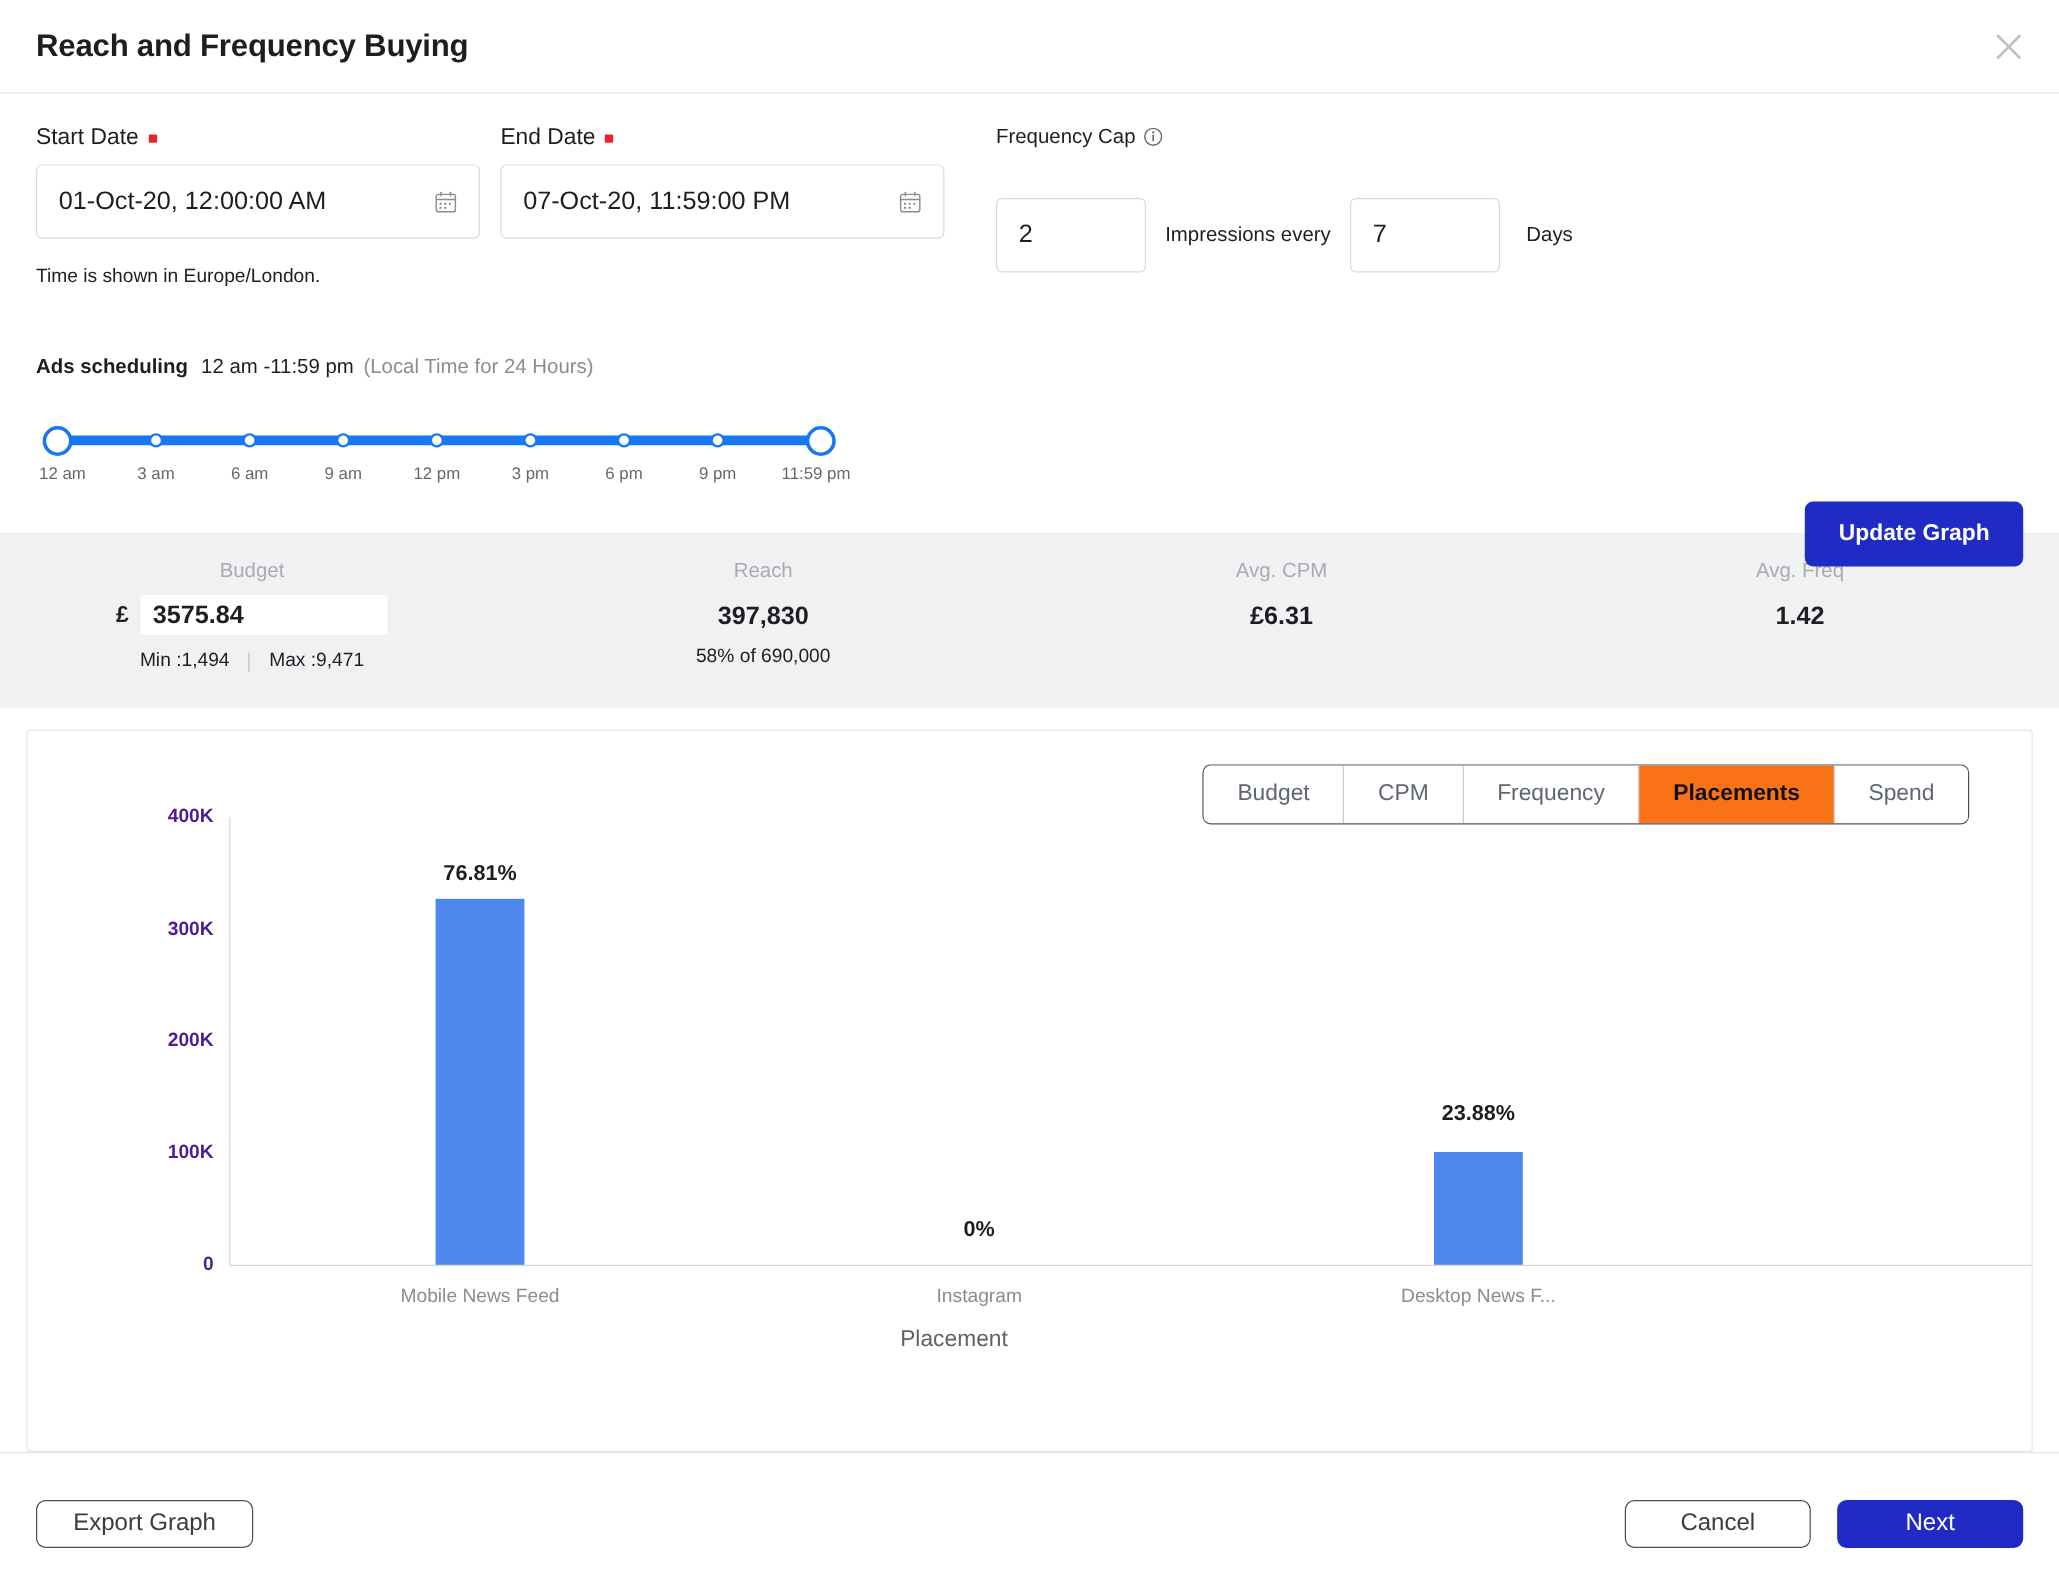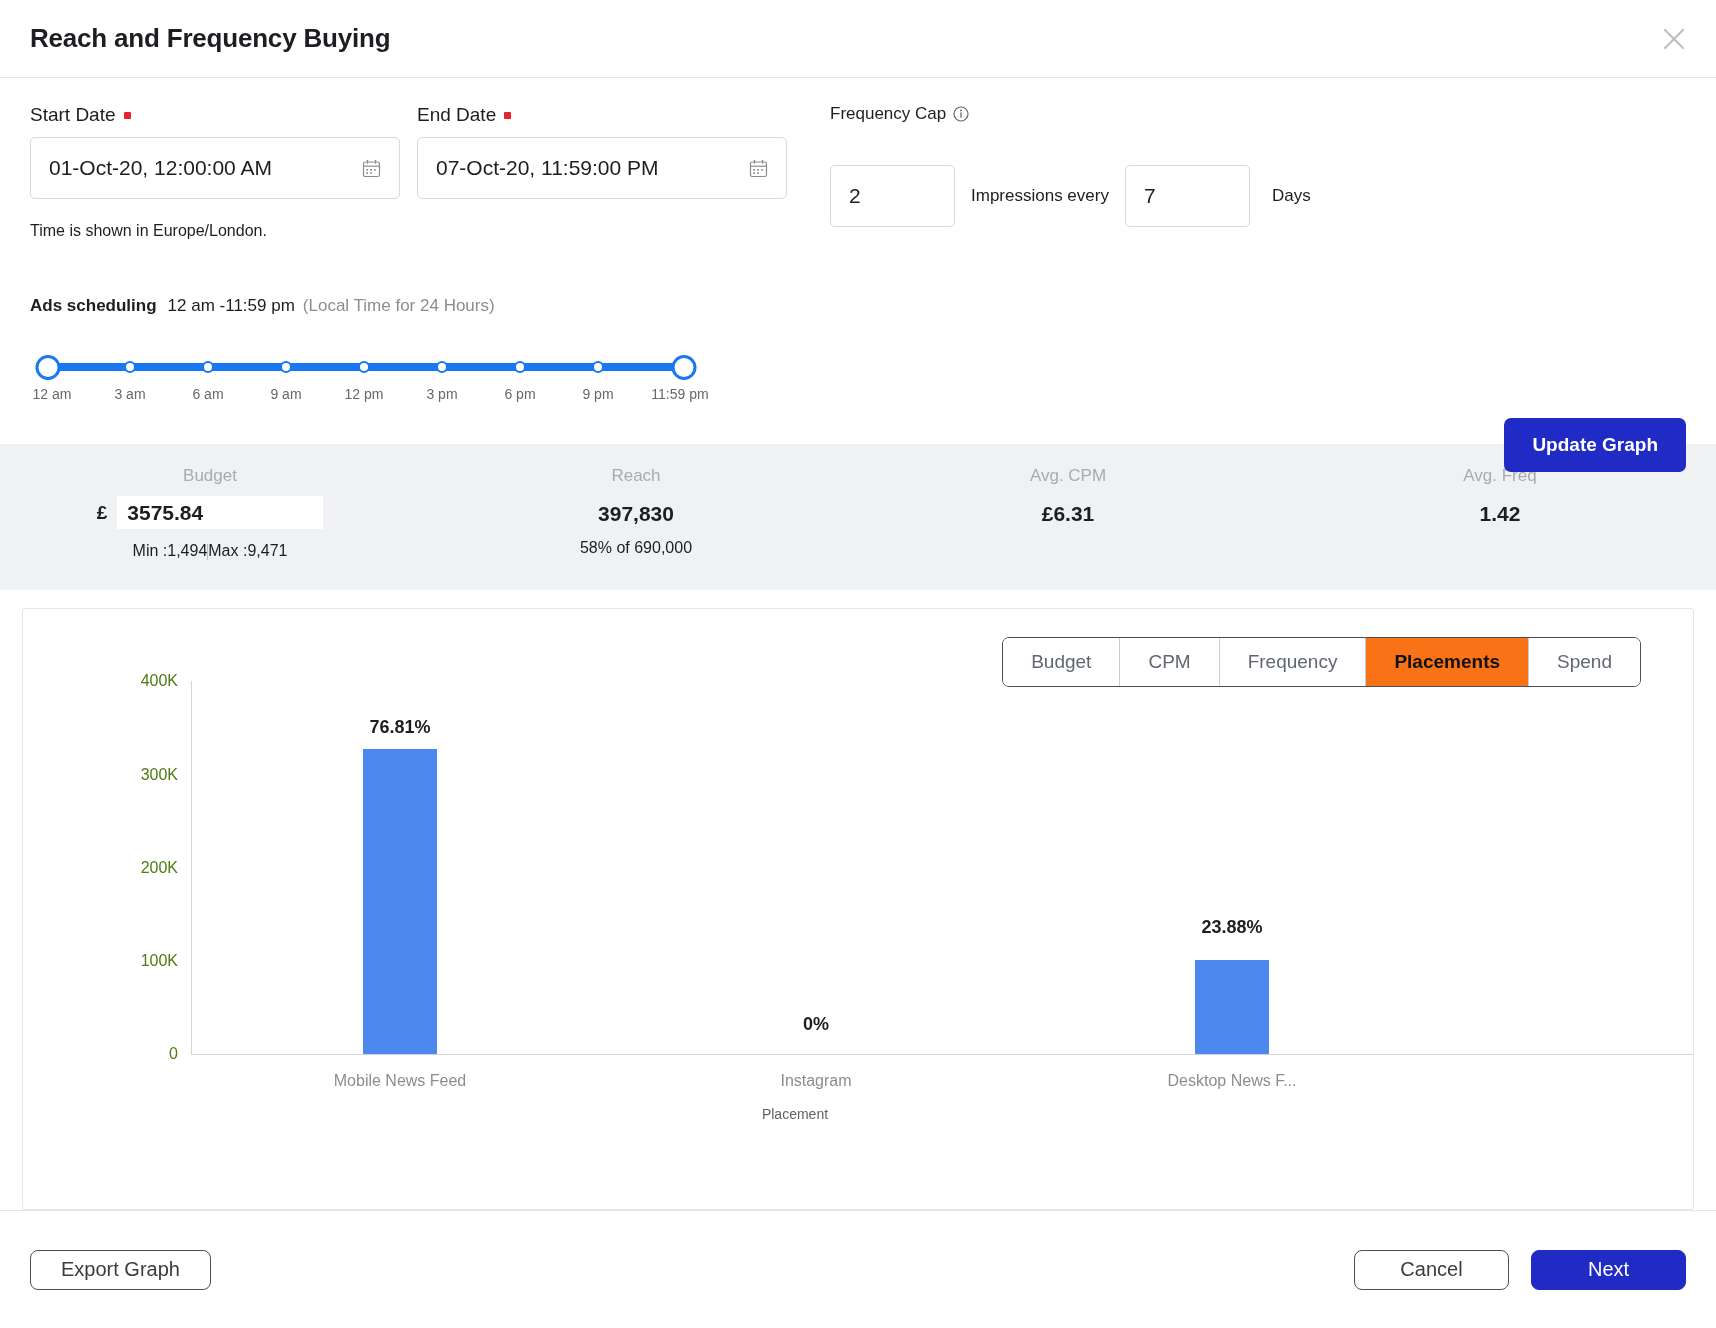--- a/index.html
+++ b/index.html
@@ -234,21 +234,21 @@
     background: #fff;
     border: none; outline: none;
     font-size: 21px; font-weight: bold; color: #1c1e21;
     padding: 0 10px;
     font-family: "Liberation Sans", sans-serif;
   }
   .stat-sub {
     font-size: 16px;
     color: #1c1e21;
     margin-top: 13px;
-    display: flex; align-items: flex-end; gap: 0;
+    display: flex; align-items: flex-end; gap: 16px;
   }
   .stat-sub .divider {
     width: 1px; height: 16px; background: #b9bcc0;
     display: inline-block;
   }
 
   
   .chart-panel {
     margin: 18px 22px 0 22px;
     border: 1px solid #e4e6eb;
@@ -286,22 +286,22 @@
 
   .plot {
     position: absolute;
     left: 0; top: 0; right: 0; bottom: 0;
   }
   .y-ticks { position: absolute; left: 100px; width: 55px; }
   .y-tick {
     position: absolute;
     right: 0;
     font-size: 16px;
-    font-weight: normal;
-    color: #4d7c0f;
+    font-weight: bold;
+    color: #4c1d95;
     transform: translateY(-50%);
     text-align: left;
   }
   .axis-v {
     position: absolute;
     left: 168px;
     width: 1px;
     background: #d4d6d9;
   }
   .axis-h {
@@ -325,21 +325,21 @@
   }
   .x-tick {
     position: absolute;
     font-size: 16px;
     color: #8a8d91;
     transform: translateX(-50%);
     white-space: nowrap;
   }
   .x-title {
     position: absolute;
-    font-size: 14px;
+    font-size: 19px;
     color: #5f6368;
     transform: translateX(-50%);
     white-space: nowrap;
   }
 
   
   .modal-footer {
     flex: 0 0 118px;
     border-top: 1px solid #e4e6eb;
     display: flex; align-items: center;

